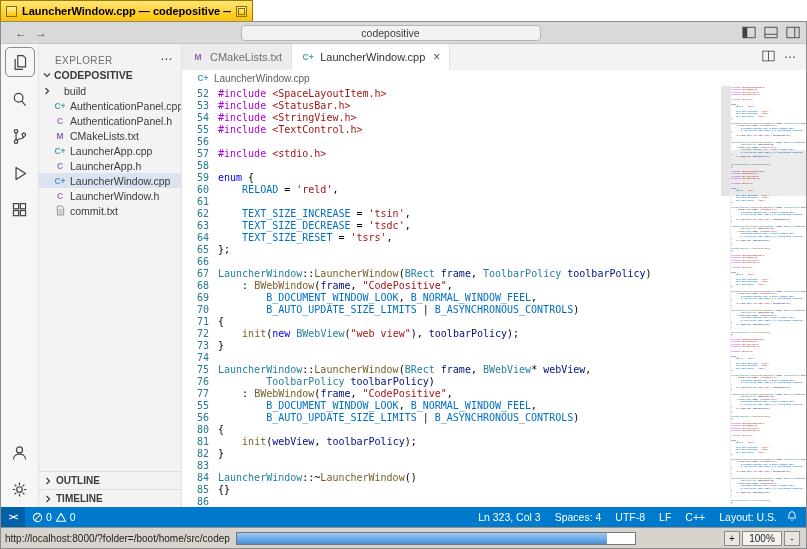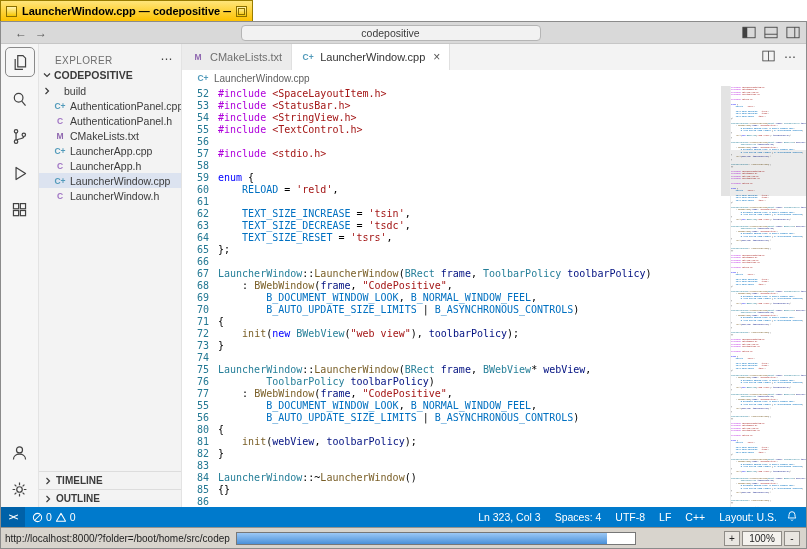--- a/index.html
+++ b/index.html
@@ -230,36 +230,45 @@
               <span>LauncherApp.h</span>
             </div>
             <div class="tree-item selected">
               <span class="fi" style="color: rgb(81, 154, 186);">C+</span>
               <span>LauncherWindow.cpp</span>
             </div>
             <div class="tree-item">
               <span class="fi" style="color: rgb(160, 116, 196);">C</span>
               <span>LauncherWindow.h</span>
             </div>
+            <div class="tree-item">
+              <span class="fi">
+                <svg width="9" height="11" viewBox="0 0 10 12" fill="none" stroke="#8a8a8a" stroke-width="1">
+                  <path d="M1.5 1h5l2 2v8h-7z"></path>
+                  <path d="M3 5h4M3 7h4M3 9h4" stroke-width="0.8"></path>
+                </svg>
+              </span>
+              <span>commit.txt</span>
+            </div>
           </div>
         <div class="sb-section">
           <span class="chev">
             <svg width="10" height="10" viewBox="0 0 10 10" fill="none" stroke="#3b3b3b" stroke-width="1.2">
                 <path d="M3.5 2l3 3-3 3"></path>
               </svg>
           </span>
-          <span>TIMELINE</span>
+          <span>OUTLINE</span>
         </div>
         <div class="sb-section">
           <span class="chev">
             <svg width="10" height="10" viewBox="0 0 10 10" fill="none" stroke="#3b3b3b" stroke-width="1.2">
                 <path d="M3.5 2l3 3-3 3"></path>
               </svg>
           </span>
-          <span>OUTLINE</span>
+          <span>TIMELINE</span>
         </div>
       </div>
 
       <div class="editor-col">
         <div class="tabsrow">
           <div class="etab inactive">
             <span class="fi" style="color:#9068b0">M</span>
             <span>CMakeLists.txt</span>
           </div>
           <div class="etab active">

